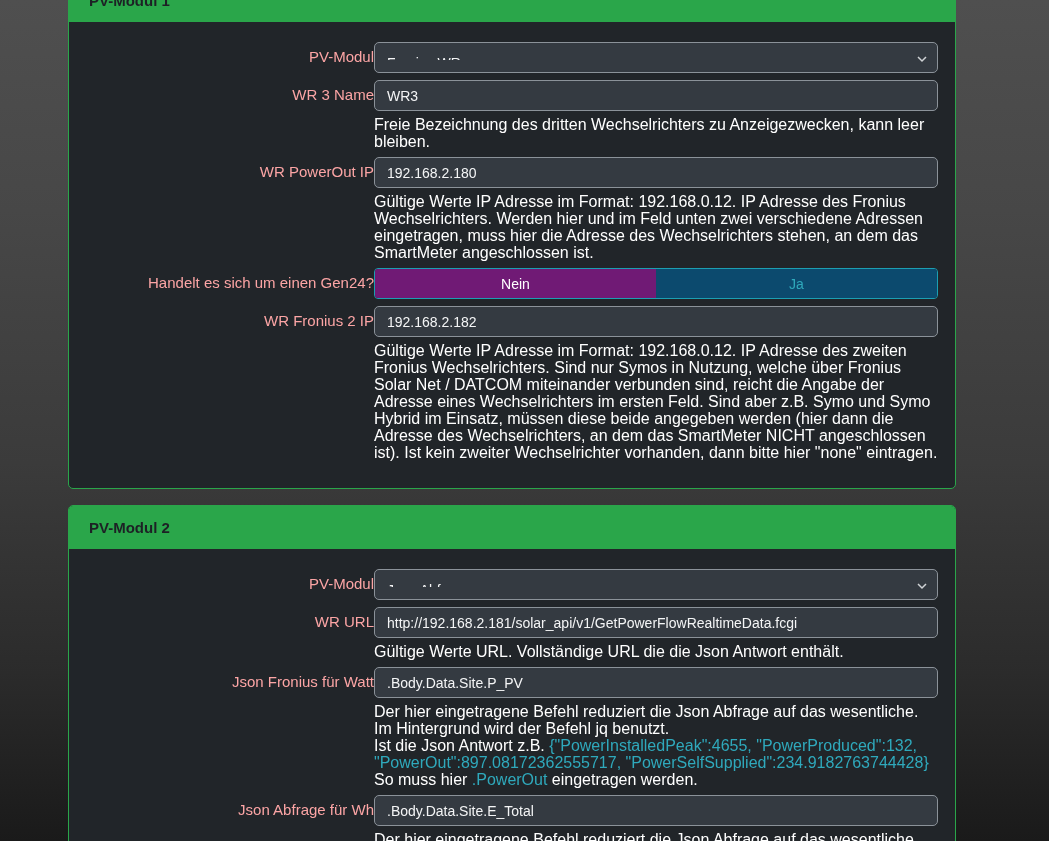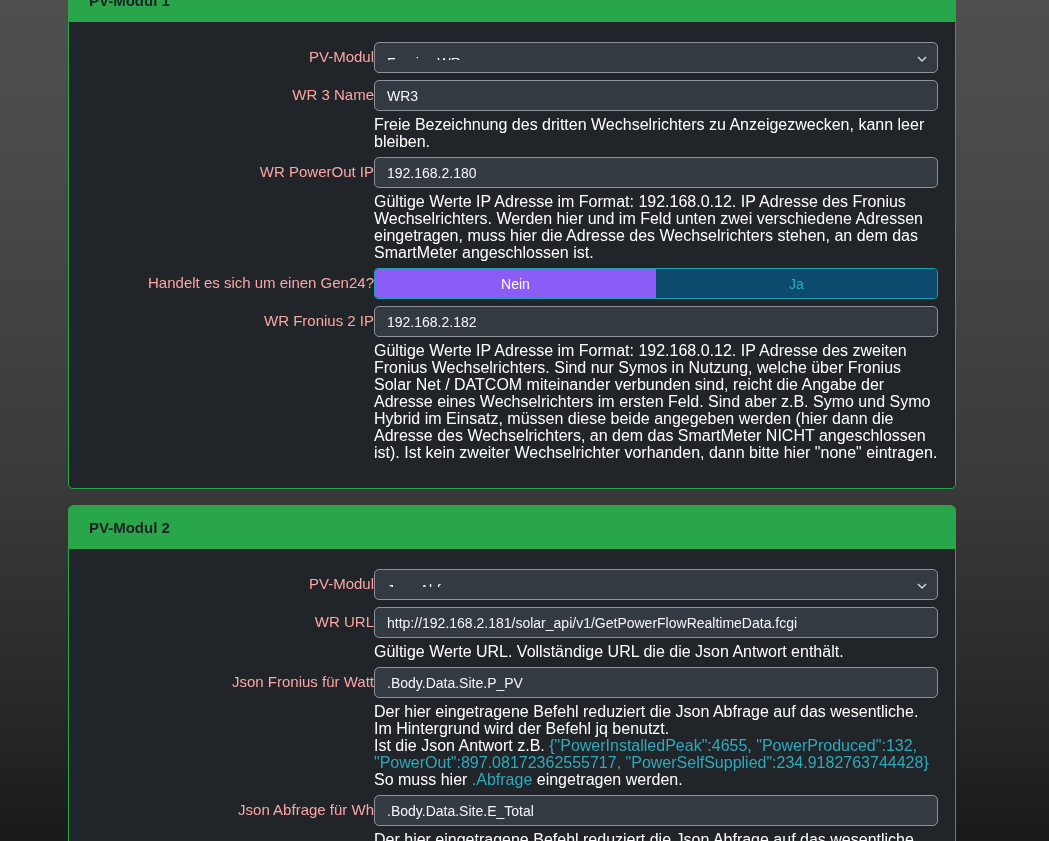--- a/index.html
+++ b/index.html
@@ -90,21 +90,21 @@
   }
   .toggle-btn {
     flex: 1 1 50%;
     border: none;
     font-size: 14px;
     font-family: "Liberation Sans", sans-serif;
     cursor: pointer;
     background: transparent;
   }
   .toggle-btn.active {
-    background: #8b5cf6;
+    background: #701a75;
     color: #ffffff;
   }
   .toggle-btn.inactive {
     background: #0c4a6e;
     color: #2fa9bc;
   }
 </style>
 </head>
 <body>
 
@@ -198,21 +198,21 @@
           <div class="help">Gültige Werte URL. Vollständige URL die die Json Antwort enthält.</div>
         </div>
       </div>
 
       <div class="form-row">
         <div class="form-label">Json Fronius für Watt</div>
         <div class="control-col">
           <input type="text" class="text-input" value=".Body.Data.Site.P_PV" style="">
           <div class="help">
             <span>Der hier eingetragene Befehl reduziert die Json Abfrage auf das wesentliche. Im Hintergrund wird der Befehl jq benutzt.</span><br>
-            <span>Ist die Json Antwort z.B. </span><span class="teal">{"PowerInstalledPeak":4655, "PowerProduced":132, "PowerOut":897.08172362555717, "PowerSelfSupplied":234.9182763744428}</span><span> So muss hier </span><span class="teal">.Abfrage</span><span> eingetragen werden.</span>
+            <span>Ist die Json Antwort z.B. </span><span class="teal">{"PowerInstalledPeak":4655, "PowerProduced":132, "PowerOut":897.08172362555717, "PowerSelfSupplied":234.9182763744428}</span><span> So muss hier </span><span class="teal">.PowerOut</span><span> eingetragen werden.</span>
           </div>
         </div>
       </div>
 
       <div class="form-row">
         <div class="form-label">Json Abfrage für Wh</div>
         <div class="control-col">
           <input type="text" class="text-input" value=".Body.Data.Site.E_Total" style="">
           <div class="help">
             <span>Der hier eingetragene Befehl reduziert die Json Abfrage auf das wesentliche. Im Hintergrund wird der Befehl jq benutzt.</span><br>

